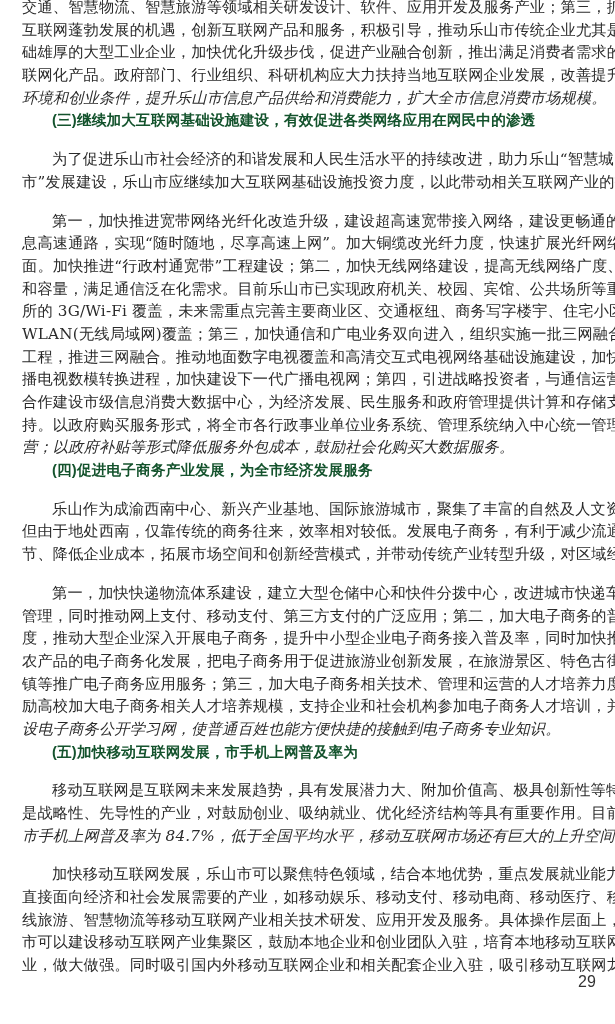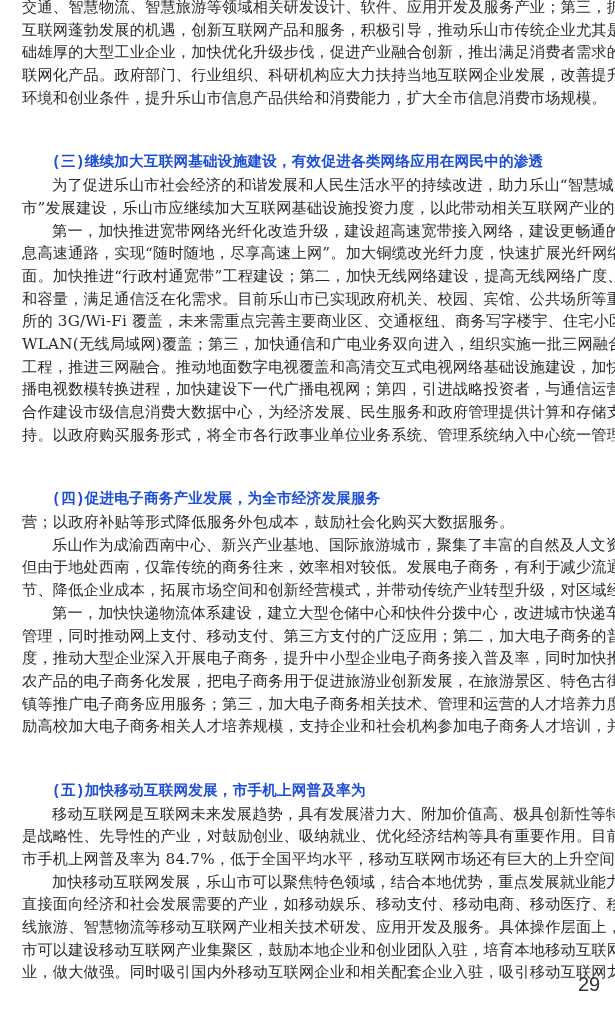--- a/index.html
+++ b/index.html
@@ -25,39 +25,40 @@
     height: 22.7px;
     line-height: 22.7px;
     font-size: 15.2px;
     white-space: nowrap;
     text-align: justify;
     text-align-last: justify;
     letter-spacing: 0.2px;
   }
   .line.last {
     text-align-last: left;
+    font-style: italic;
   }
   .line.indent {
     padding-left: 30px;
+    margin-top: 16px;
   }
   .line.heading {
-    font-family: Liberation Mono, monospace;
+    font-family: Liberation Sans, sans-serif;
     font-weight: bold;
     font-size: 14.6px;
     text-align-last: left;
     padding-left: 30px;
-    color: #1d4ed8;
-    margin-top: 42px;
+    color: #14532d;
   }
   .page-number {
     position: absolute;
     left: 578px;
     top: 973px;
     font-family: "Liberation Sans", "DejaVu Sans", sans-serif;
-    font-size: 20px;
+    font-size: 16px;
     color: #333;
   }
 </style>
 </head>
 <body>
 
 <div class="page" id="page">
     <div class="line">交通、智慧物流、智慧旅游等领域相关研发设计、软件、应用开发及服务产业；第三，抓住产业</div>
     <div class="line">互联网蓬勃发展的机遇，创新互联网产品和服务，积极引导，推动乐山市传统企业尤其是基</div>
     <div class="line">础雄厚的大型工业企业，加快优化升级步伐，促进产业融合创新，推出满足消费者需求的互</div>
@@ -69,31 +70,32 @@
     <div class="line indent">第一，加快推进宽带网络光纤化改造升级，建设超高速宽带接入网络，建设更畅通的信</div>
     <div class="line">息高速通路，实现“随时随地，尽享高速上网”。加大铜缆改光纤力度，快速扩展光纤网络覆盖</div>
     <div class="line">面。加快推进“行政村通宽带”工程建设；第二，加快无线网络建设，提高无线网络广度、厚度</div>
     <div class="line">和容量，满足通信泛在化需求。目前乐山市已实现政府机关、校园、宾馆、公共场所等重点场</div>
     <div class="line">所的 3G/Wi-Fi 覆盖，未来需重点完善主要商业区、交通枢纽、商务写字楼宇、住宅小区</div>
     <div class="line">WLAN(无线局域网)覆盖；第三，加快通信和广电业务双向进入，组织实施一批三网融合示范</div>
     <div class="line">工程，推进三网融合。推动地面数字电视覆盖和高清交互式电视网络基础设施建设，加快广</div>
     <div class="line">播电视数模转换进程，加快建设下一代广播电视网；第四，引进战略投资者，与通信运营企业</div>
     <div class="line">合作建设市级信息消费大数据中心，为经济发展、民生服务和政府管理提供计算和存储支</div>
     <div class="line">持。以政府购买服务形式，将全市各行政事业单位业务系统、管理系统纳入中心统一管理、运</div>
+    <div class="line last">营；以政府补贴等形式降低服务外包成本，鼓励社会化购买大数据服务。</div>
     <div class="line heading">(四)促进电子商务产业发展，为全市经济发展服务</div>
-    <div class="line last">营；以政府补贴等形式降低服务外包成本，鼓励社会化购买大数据服务。</div>
     <div class="line indent">乐山作为成渝西南中心、新兴产业基地、国际旅游城市，聚集了丰富的自然及人文资源，</div>
     <div class="line">但由于地处西南，仅靠传统的商务往来，效率相对较低。发展电子商务，有利于减少流通环</div>
     <div class="line">节、降低企业成本，拓展市场空间和创新经营模式，并带动传统产业转型升级，对区域经济结</div>
     <div class="line indent">第一，加快快递物流体系建设，建立大型仓储中心和快件分拨中心，改进城市快递车辆</div>
     <div class="line">管理，同时推动网上支付、移动支付、第三方支付的广泛应用；第二，加大电子商务的普及力</div>
     <div class="line">度，推动大型企业深入开展电子商务，提升中小型企业电子商务接入普及率，同时加快推进</div>
     <div class="line">农产品的电子商务化发展，把电子商务用于促进旅游业创新发展，在旅游景区、特色古街古</div>
     <div class="line">镇等推广电子商务应用服务；第三，加大电子商务相关技术、管理和运营的人才培养力度，鼓</div>
     <div class="line">励高校加大电子商务相关人才培养规模，支持企业和社会机构参加电子商务人才培训，并建</div>
+    <div class="line last">设电子商务公开学习网，使普通百姓也能方便快捷的接触到电子商务专业知识。</div>
     <div class="line heading">(五)加快移动互联网发展，市手机上网普及率为</div>
     <div class="line indent">移动互联网是互联网未来发展趋势，具有发展潜力大、附加价值高、极具创新性等特点，</div>
     <div class="line">是战略性、先导性的产业，对鼓励创业、吸纳就业、优化经济结构等具有重要作用。目前乐山</div>
     <div class="line last">市手机上网普及率为 84.7%，低于全国平均水平，移动互联网市场还有巨大的上升空间。</div>
     <div class="line indent">加快移动互联网发展，乐山市可以聚焦特色领域，结合本地优势，重点发展就业能力强、</div>
     <div class="line">直接面向经济和社会发展需要的产业，如移动娱乐、移动支付、移动电商、移动医疗、移动在</div>
     <div class="line">线旅游、智慧物流等移动互联网产业相关技术研发、应用开发及服务。具体操作层面上，乐山</div>
     <div class="line">市可以建设移动互联网产业集聚区，鼓励本地企业和创业团队入驻，培育本地移动互联网企</div>
     <div class="line">业，做大做强。同时吸引国内外移动互联网企业和相关配套企业入驻，吸引移动互联网龙头</div>
   </div>

